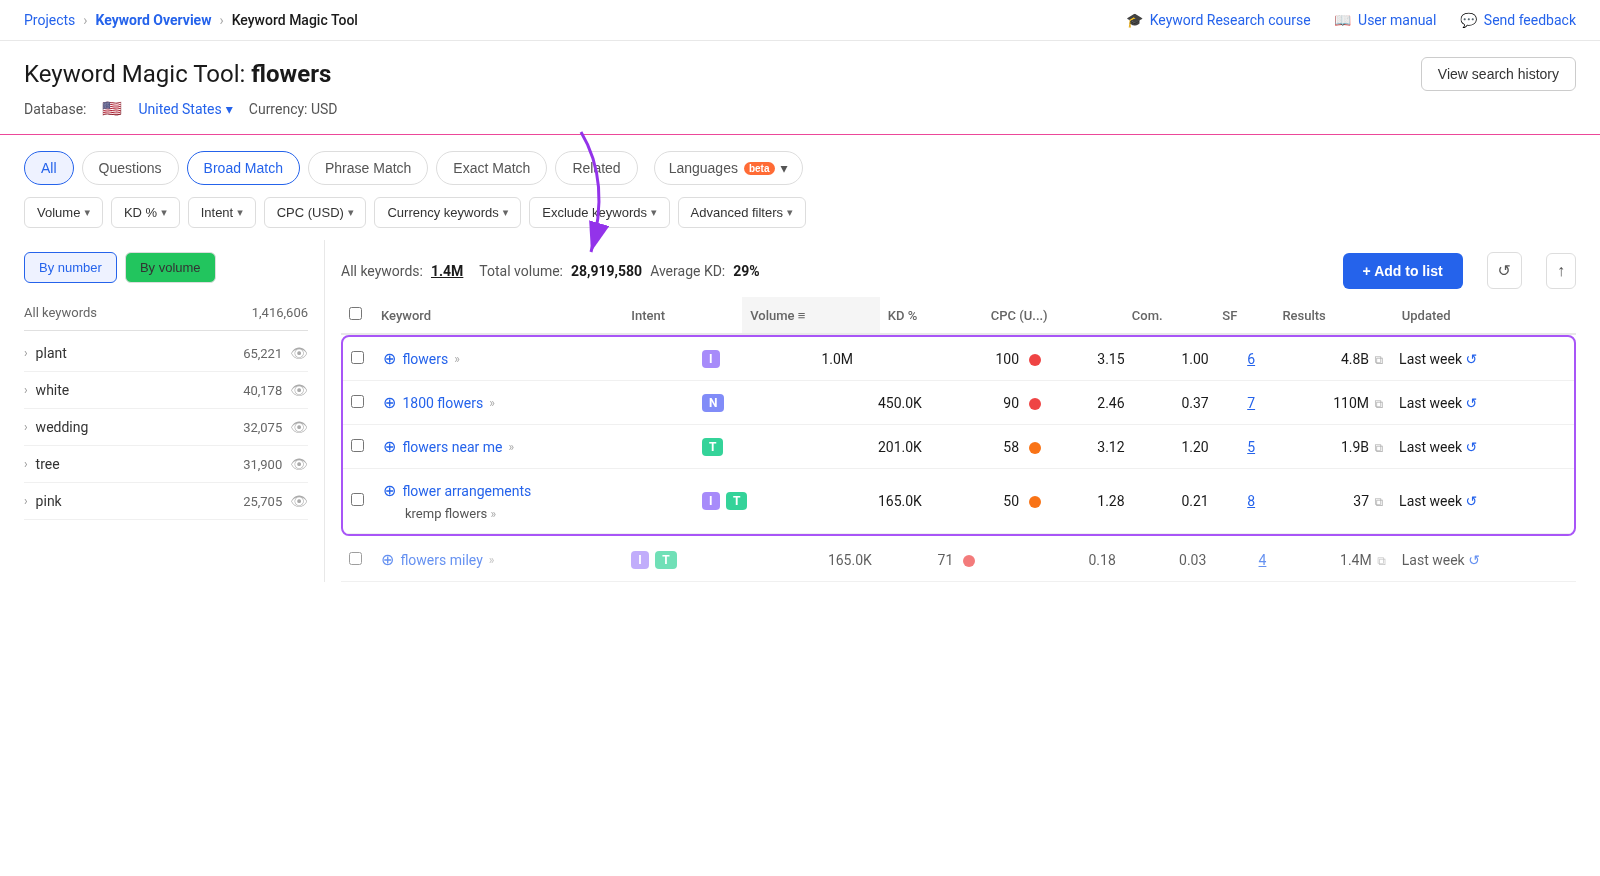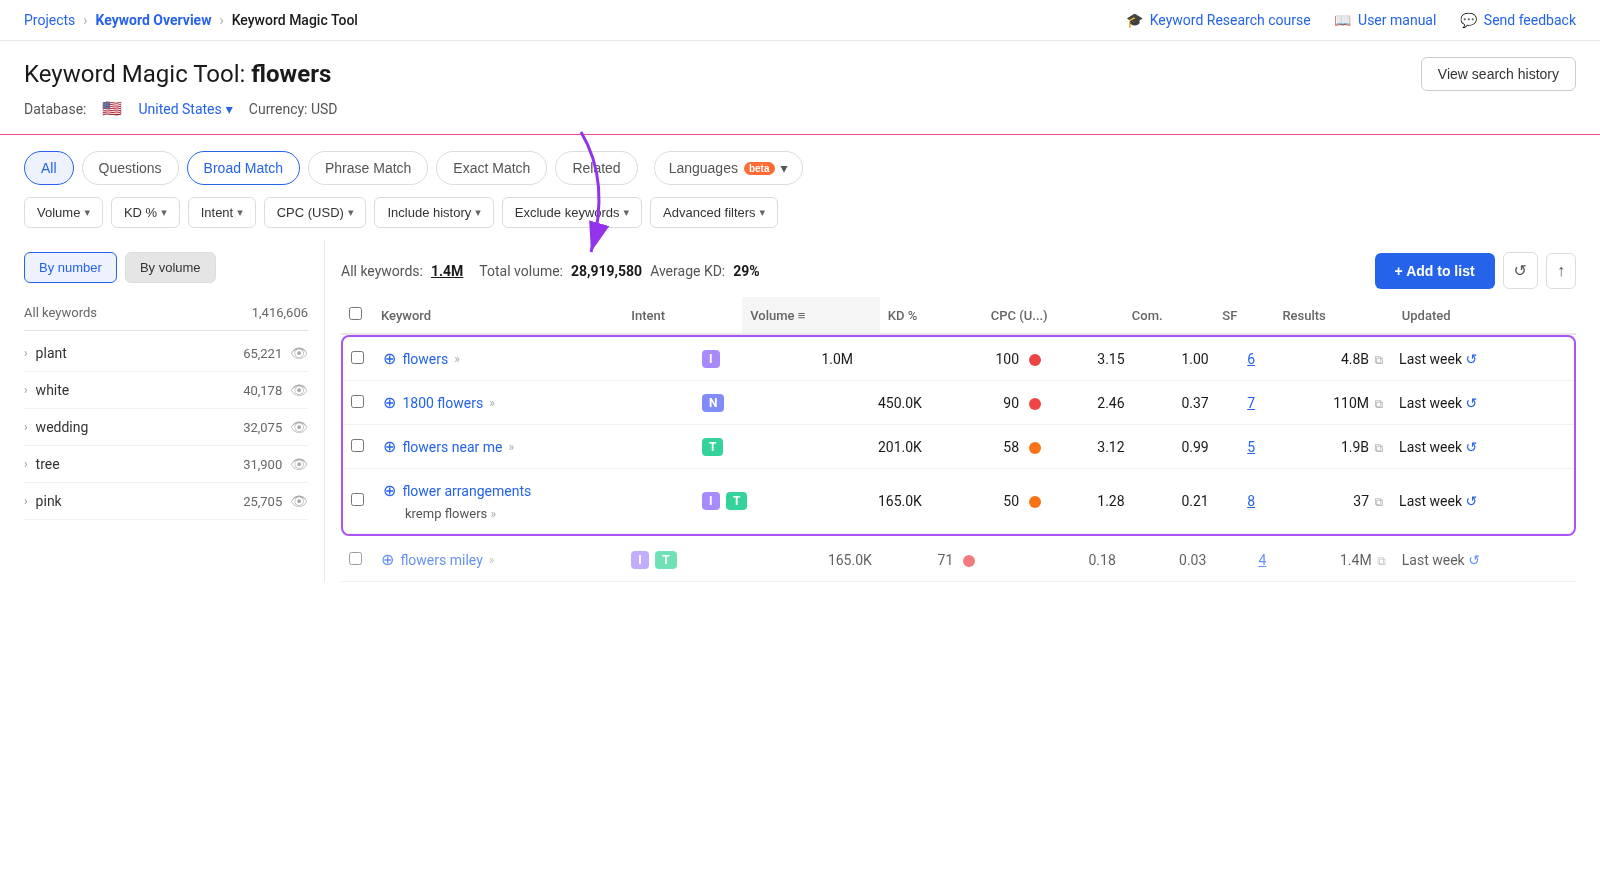--- a/index.html
+++ b/index.html
@@ -29,37 +29,37 @@
     .beta-badge { background: #ff6b35; color: #fff; font-size: 10px; padding: 1px 5px; border-radius: 10px; font-weight: 600; }
 
     .filters-row { padding: 12px 24px; display: flex; align-items: center; gap: 8px; flex-wrap: wrap; }
     .filter-btn { padding: 7px 12px; border-radius: 6px; border: 1px solid #ddd; background: #fff; cursor: pointer; font-size: 13px; color: #333; display: flex; align-items: center; gap: 4px; }
     .chevron { font-size: 11px; color: #666; }
 
     .content-area { display: flex; padding: 0 24px; gap: 0; }
 
     .sidebar { width: 300px; min-width: 300px; padding: 0 16px 0 0; }
     .sidebar-controls { display: flex; gap: 8px; margin-bottom: 12px; padding-top: 12px; }
-    .sidebar-ctrl-btn { padding: 7px 14px; border-radius: 6px; border: 1px solid #ddd; background: #e5e5e5; cursor: pointer; font-size: 13px; color: #333; }
+    .sidebar-ctrl-btn { padding: 7px 14px; border-radius: 6px; border: 1px solid #ddd; background: #22c55e; cursor: pointer; font-size: 13px; color: #333; }
     .sidebar-ctrl-btn.active { background: #eef2ff; border-color: #2563eb; color: #2563eb; }
     .sidebar-list { list-style: none; }
     .sidebar-item { display: flex; align-items: center; padding: 10px 0; border-bottom: 1px solid #f0f0f0; cursor: pointer; }
     .sidebar-expand { color: #999; margin-right: 8px; font-size: 12px; }
     .sidebar-label { flex: 1; color: #333; font-size: 14px; }
     .sidebar-count { color: #666; font-size: 13px; margin-right: 8px; }
     .eye-icon { color: #aaa; font-size: 14px; cursor: pointer; }
     .sidebar-header { display: flex; align-items: center; padding: 10px 0; color: #666; font-size: 13px; border-bottom: 1px solid #e0e0e0; margin-bottom: 4px; }
     .sidebar-header-label { flex: 1; }
 
     .main-table { flex: 1; padding-left: 16px; border-left: 1px solid #e8e8e8; }
     .table-stats { display: flex; align-items: center; gap: 8px; padding: 12px 0 8px; flex-wrap: wrap; }
     .stats-text { font-size: 14px; color: #555; }
     .stats-bold { font-weight: 700; color: #1a1a1a; }
     .stats-underline { text-decoration: underline; }
-    .table-actions { margin-left: auto; display: flex; align-items: center; gap: 8px; }
+    .table-actions { margin-left: auto; display: flex; align-items: center; gap: 24px; }
     .add-list-btn { background: #2563eb; color: #fff; border: none; padding: 10px 20px; border-radius: 6px; cursor: pointer; font-size: 14px; font-weight: 600; display: flex; align-items: center; gap: 6px; }
     .icon-btn { border: 1px solid #ddd; background: #fff; padding: 8px 10px; border-radius: 6px; cursor: pointer; font-size: 16px; color: #555; }
 
     .data-table { width: 100%; border-collapse: collapse; }
     .data-table th { padding: 10px 8px; text-align: left; font-size: 13px; font-weight: 500; color: #666; border-bottom: 2px solid #e8e8e8; background: #fff; }
     .data-table th.sorted { background: #f5f5f5; }
     .data-table td { padding: 12px 8px; font-size: 14px; border-bottom: 1px solid #f0f0f0; }
     .keyword-cell { display: flex; align-items: center; gap: 6px; }
     .plus-circle { color: #2563eb; font-size: 16px; cursor: pointer; }
     .keyword-link { color: #2563eb; text-decoration: none; font-size: 14px; }
@@ -148,21 +148,21 @@
   </button>
   <button class="filter-btn">
     <span>Intent</span>
     <span class="chevron">▾</span>
   </button>
   <button class="filter-btn">
     <span>CPC (USD)</span>
     <span class="chevron">▾</span>
   </button>
   <button class="filter-btn">
-    <span>Include history</span>
+    <span>Currency keywords</span>
     <span class="chevron">▾</span>
   </button>
   <button class="filter-btn">
     <span>Exclude keywords</span>
     <span class="chevron">▾</span>
   </button>
   <button class="filter-btn">
     <span>Advanced filters</span>
     <span class="chevron">▾</span>
   </button>
@@ -303,21 +303,21 @@
                         <a class="keyword-link">flowers near me</a>
                         <span class="arrow-icon">»</span>
                       </div>
                     </td>
                     <td style="padding:12px 8px;">
                       <span class="intent-badge intent-t">T</span>
                     </td>
                     <td style="padding:12px 8px;text-align:right;">201.0K</td>
                     <td style="padding:12px 8px;text-align:right;">58 <span class="kd-dot kd-orange"></span></td>
                     <td style="padding:12px 8px;text-align:right;">3.12</td>
-                    <td style="padding:12px 8px;text-align:right;">0.99</td>
+                    <td style="padding:12px 8px;text-align:right;">1.20</td>
                     <td style="padding:12px 8px;text-align:right;"><span class="link-num">5</span></td>
                     <td style="padding:12px 8px;text-align:right;">1.9B <span class="copy-icon">⧉</span></td>
                     <td style="padding:12px 8px;white-space:nowrap;">Last week <span class="refresh-icon">↺</span></td>
                   </tr>
 
                   <tr>
                     <td class="checkbox-cell" style="padding:12px 8px;width:32px;"><input type="checkbox" style=""></td>
                     <td style="padding:12px 8px;">
                       <div class="keyword-cell" style="flex-direction:column;align-items:flex-start;">
                         <div style="display:flex;align-items:center;gap:6px;">

